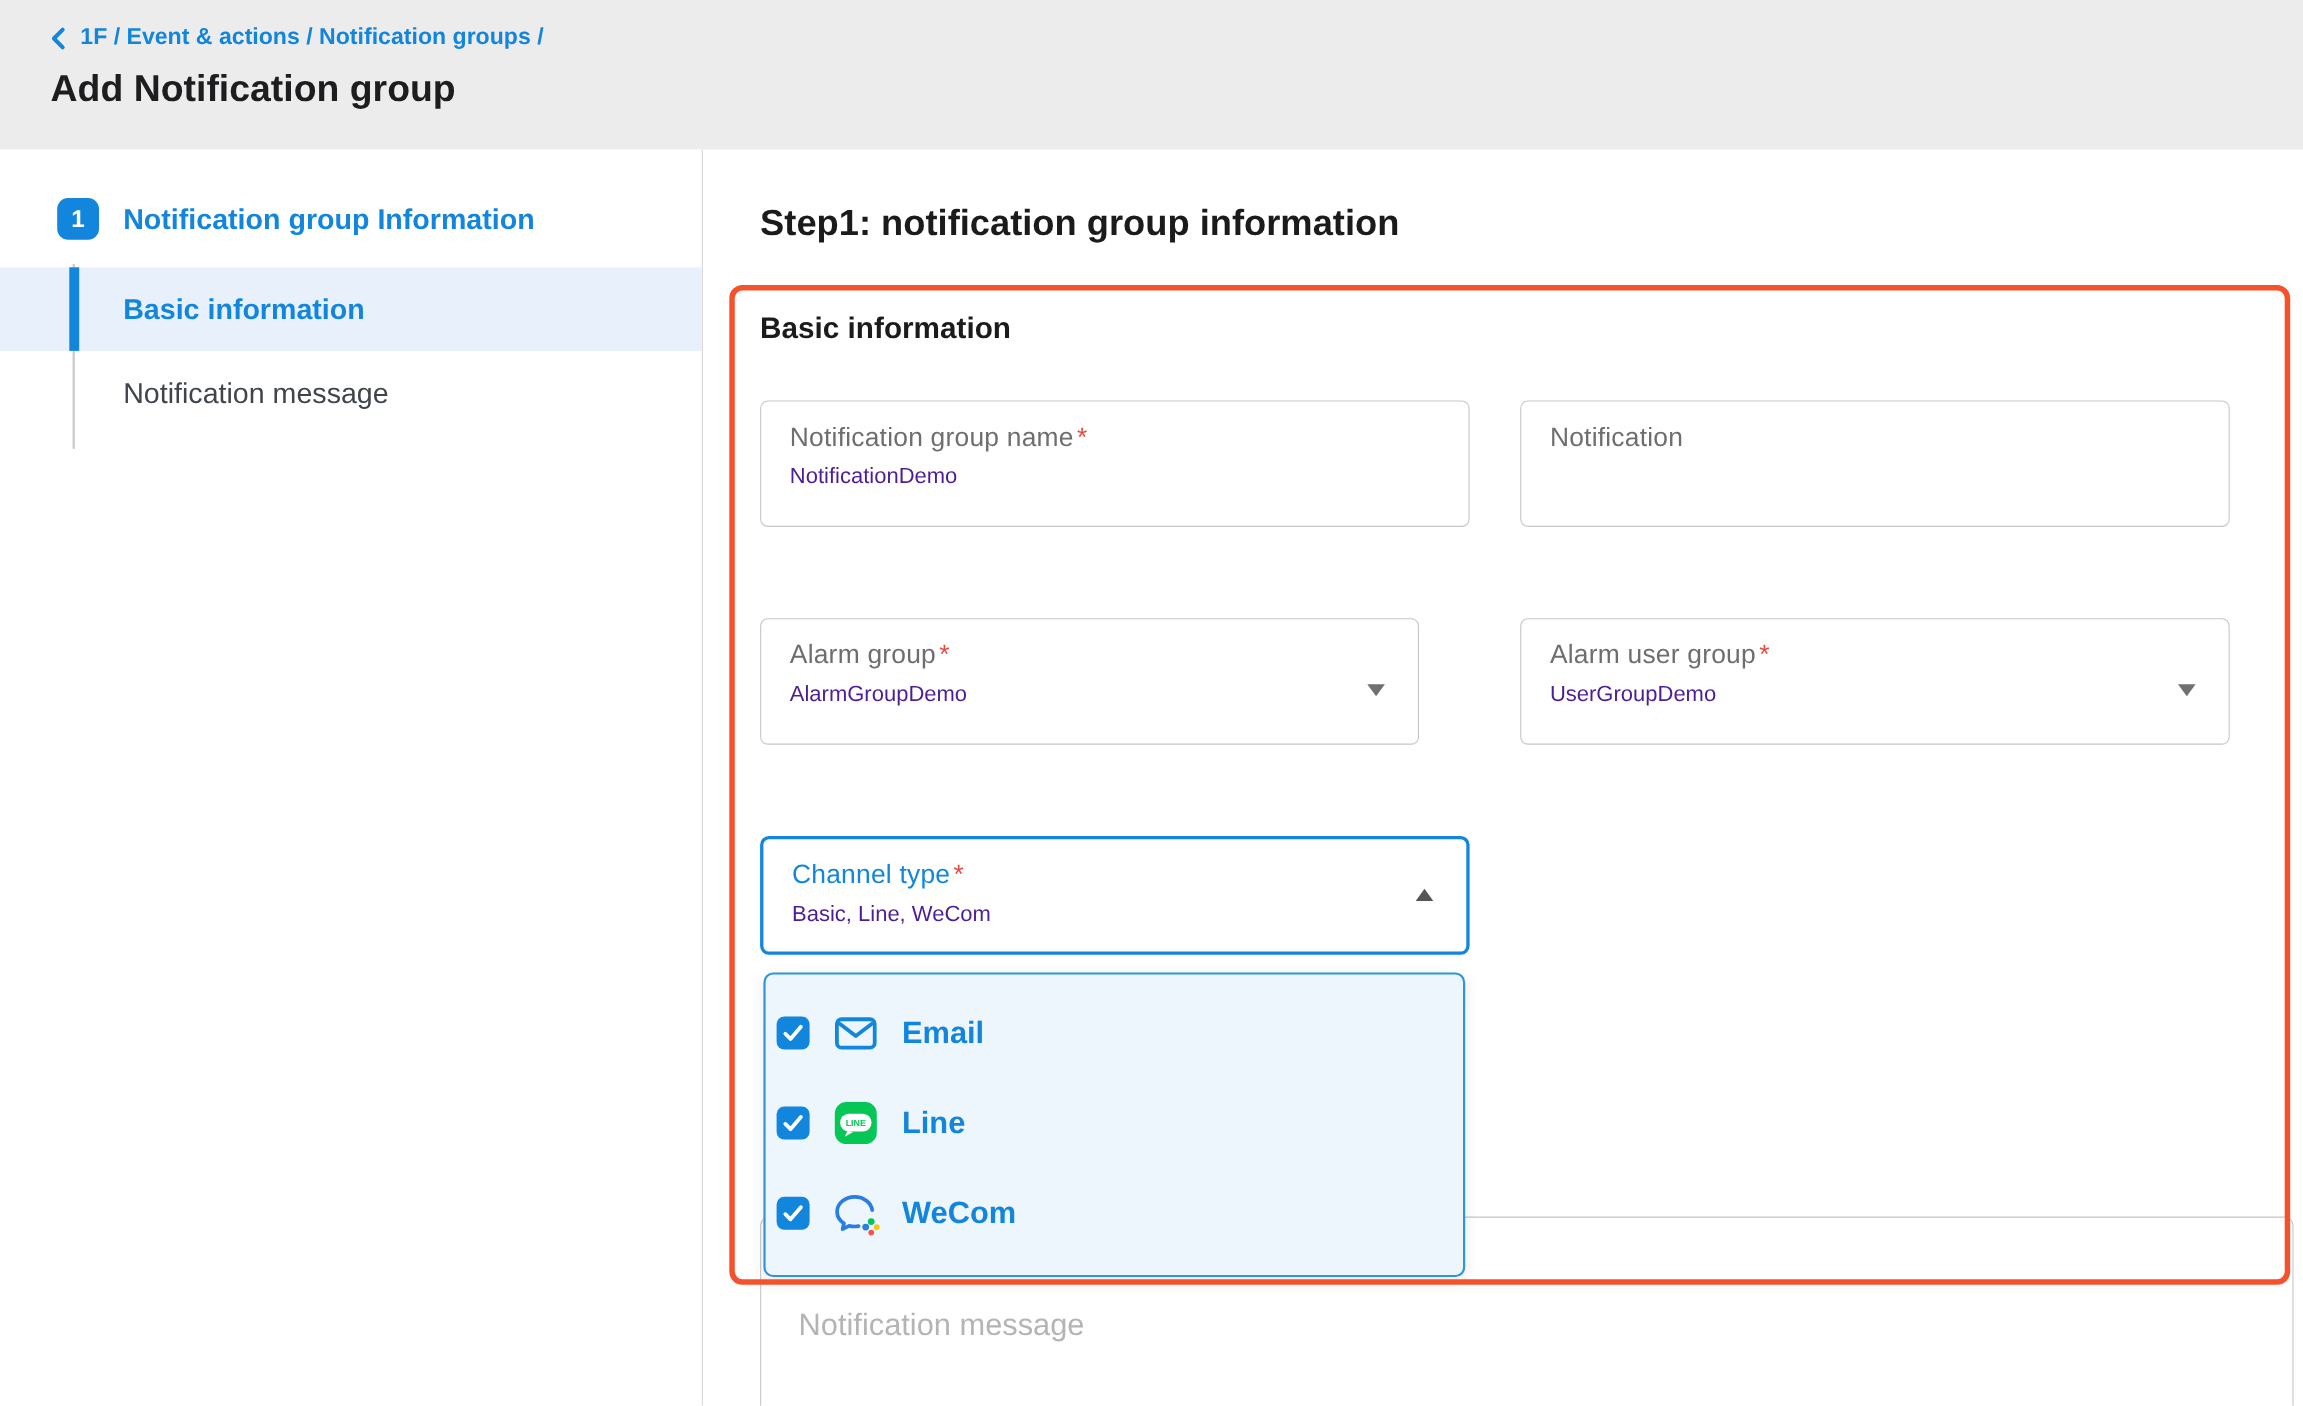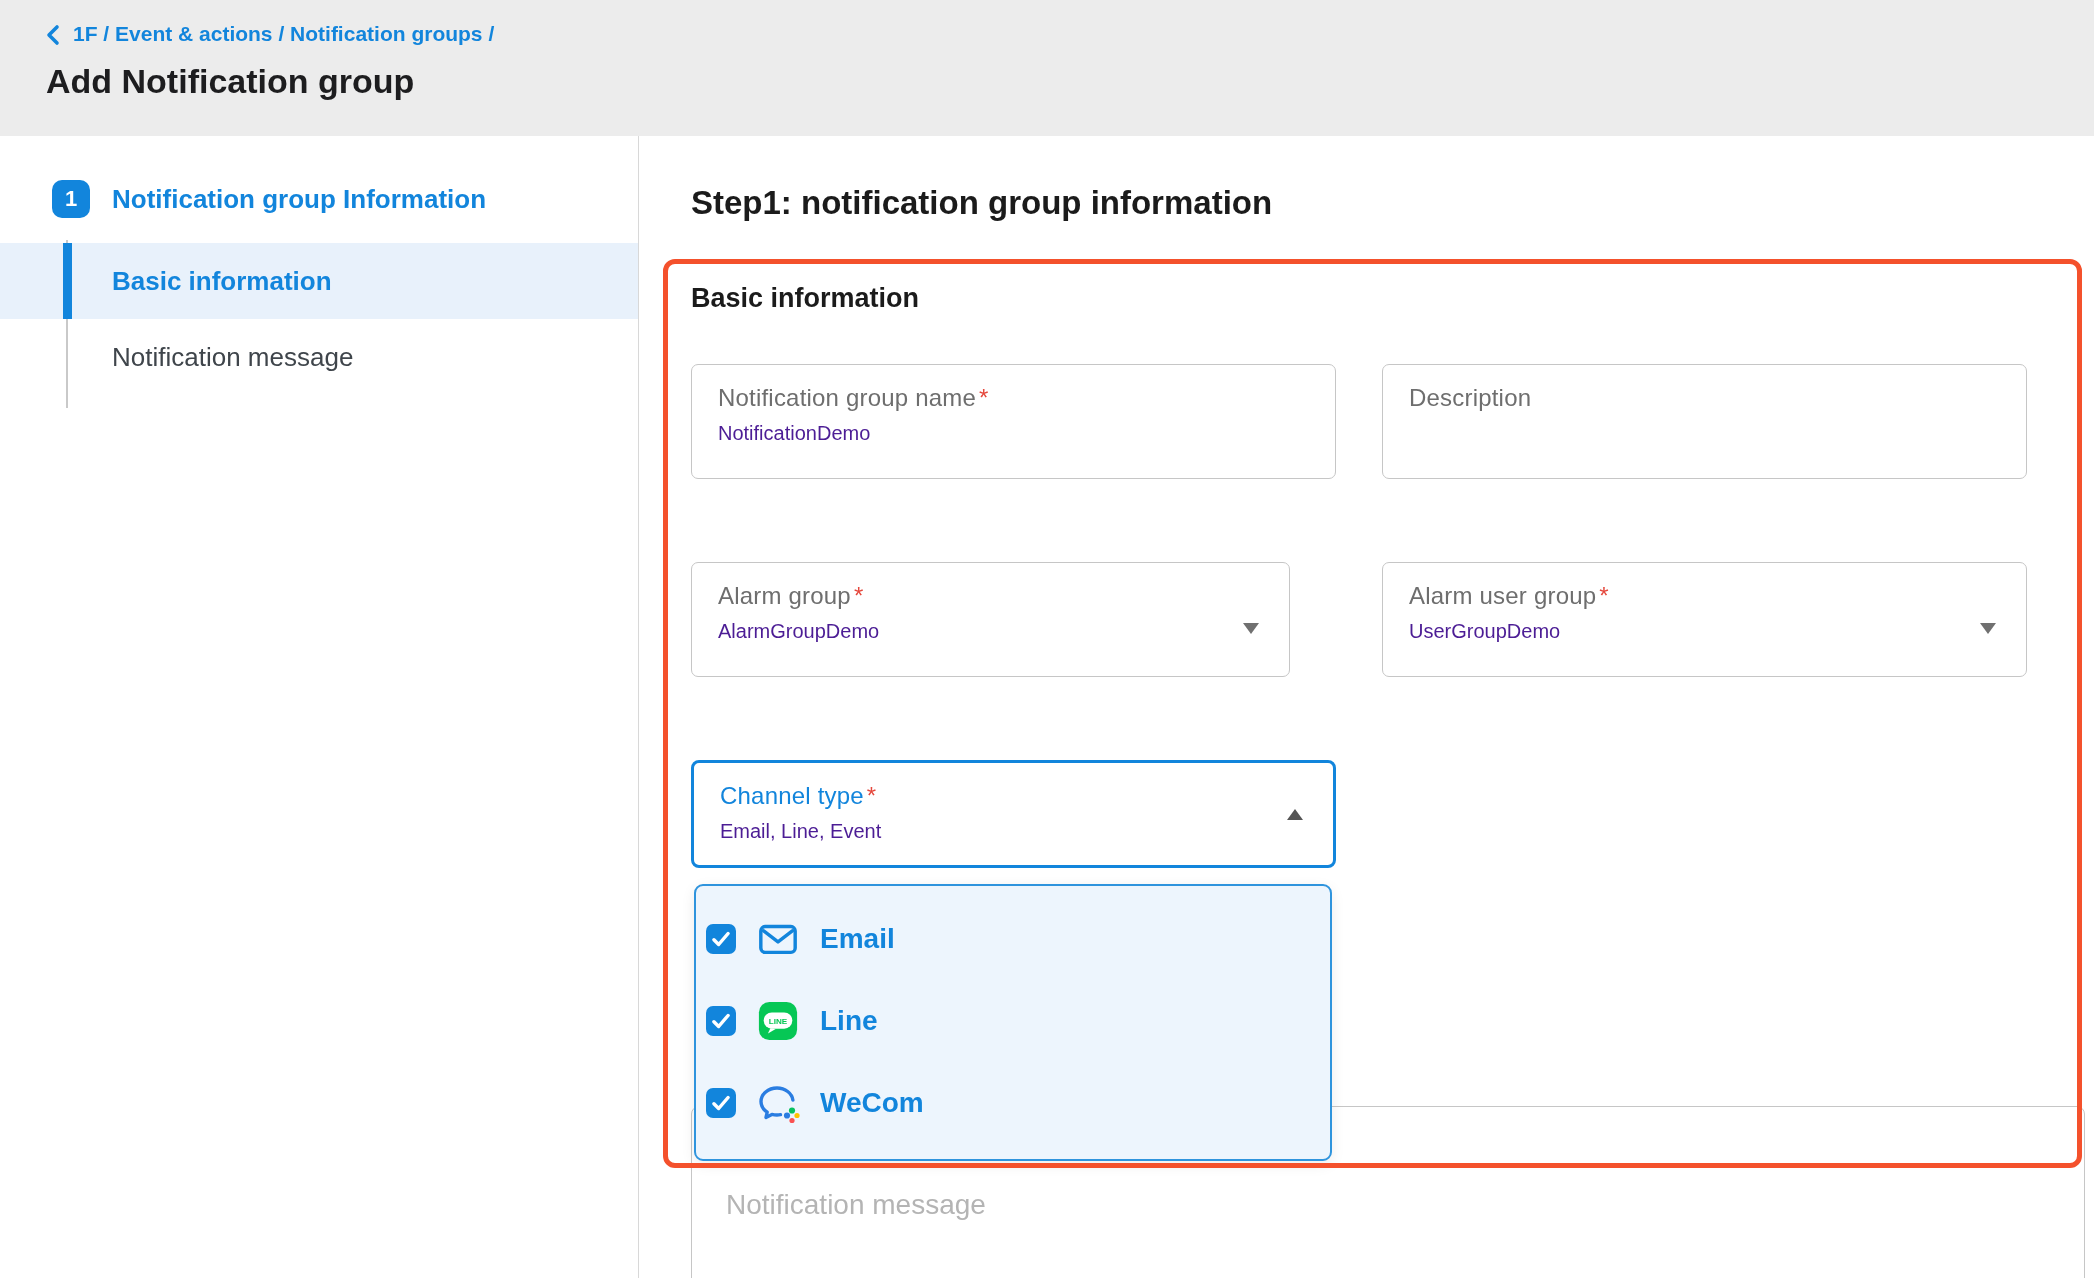--- a/index.html
+++ b/index.html
@@ -102,21 +102,21 @@
 
   <div class="field-box" id="fb-name">
     <div class="f-label">
       <span>Notification group name</span><span class="req">*</span>
     </div>
     <div class="f-value">NotificationDemo</div>
   </div>
 
   <div class="field-box" id="fb-desc">
     <div class="f-label">
-      <span>Description</span>
+      <span>Notification</span>
     </div>
     <div class="f-value"></div>
   </div>
 
   <div class="field-box" id="fb-alarm">
     <div class="f-label">
       <span>Alarm group</span><span class="req">*</span>
     </div>
     <div class="f-value">AlarmGroupDemo</div>
     <span class="chev-down">
@@ -135,21 +135,21 @@
       <svg width="20" height="13" viewBox="0 0 20 13">
           <path d="M2 1 L18 1 L10 12 Z" fill="#707070"></path>
         </svg>
     </span>
   </div>
 
   <div class="field-box" id="fb-channel">
     <div class="f-label">
       <span>Channel type</span><span class="req">*</span>
     </div>
-    <div class="f-value">Email, Line, Event</div>
+    <div class="f-value">Basic, Line, WeCom</div>
     <span class="chev-up">
       <svg width="20" height="13" viewBox="0 0 20 13">
           <path d="M2 12 L18 12 L10 1 Z" fill="#555555"></path>
         </svg>
     </span>
   </div>
 
   <div class="msg-box">
     <div class="msg-placeholder">Notification message</div>
   </div>

